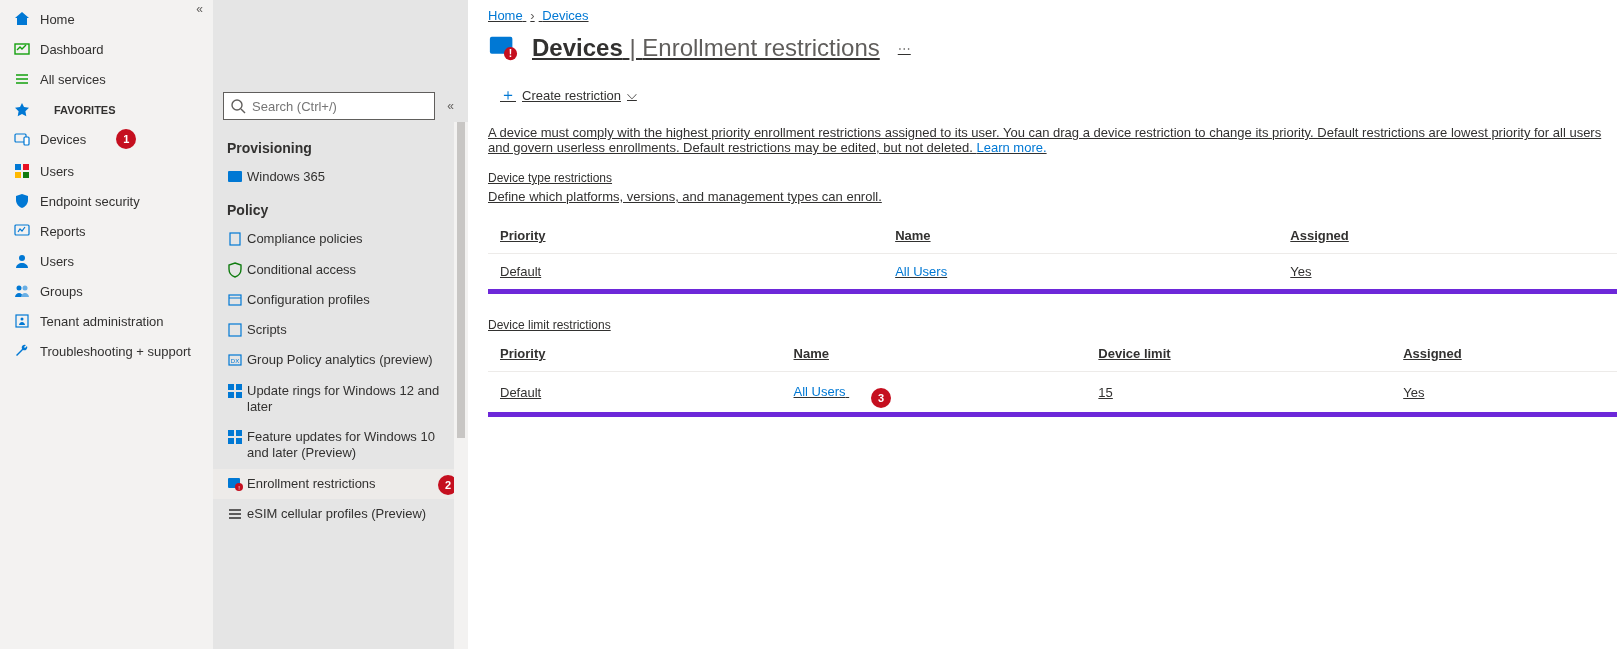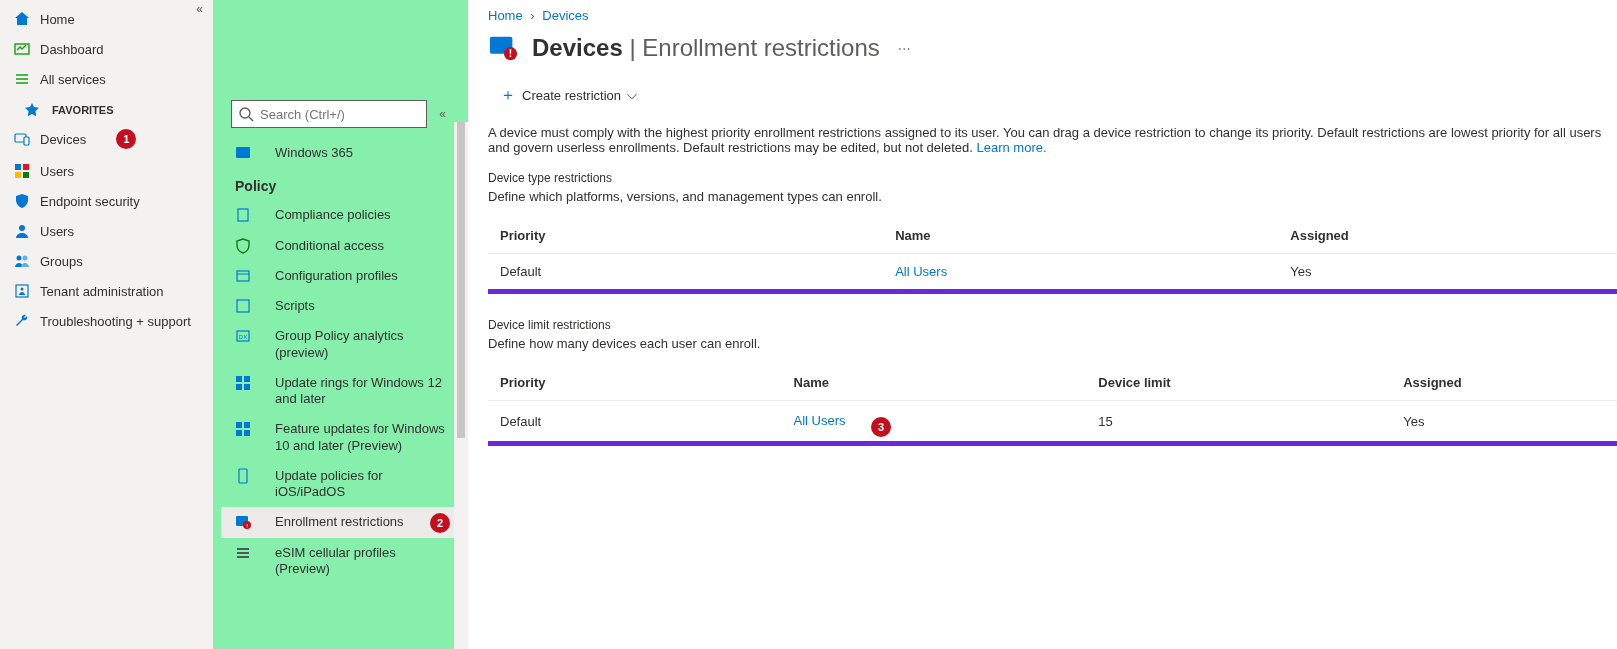--- a/index.html
+++ b/index.html
@@ -3,42 +3,42 @@
 <meta charset="utf-8">
 <style>
   * { box-sizing: border-box; margin: 0; padding: 0; }
   body { font-family: "Segoe UI", Tahoma, sans-serif; font-size: 13px; color: #323130; background: #fff; width: 1617px; height: 649px; overflow: hidden; }
   .layout { display: flex; height: 100%; }
 
   
   .nav1 { width: 213px; background: #f3f2f1; padding-top: 4px; position: relative; }
   .nav1 .collapse-toggle { position: absolute; top: 2px; right: 10px; color: #605e5c; cursor: pointer; font-size: 12px; }
   .nav1-item { display: flex; align-items: center; padding: 7px 14px; cursor: pointer; color: #323130; gap: 10px; font-size: 13px; position: relative; }
-  .nav1-heading { padding: 8px 24px 4px; font-size: 11px; font-weight: 600; color: #323130; display: flex; align-items: center; gap: 12px; }
+  .nav1-heading { padding: 8px 14px 4px; font-size: 11px; font-weight: 600; color: #323130; display: flex; align-items: center; gap: 24px; }
   .ic { width: 16px; height: 16px; display: inline-flex; align-items: center; justify-content: center; flex: 0 0 16px; }
   .ic svg { width: 16px; height: 16px; }
 
   
-  .nav2 { width: 255px; border-right: none; padding: 8px; position: relative; background:#86efac; }
+  .nav2 { width: 255px; border-right: none; padding: 0; position: relative; background:#e5e5e5; }
   .nav2 .searchrow { display:flex; align-items:center; gap:8px; padding: 0 10px; margin: 92px 0 10px; }
   .nav2 .searchbox { flex:1; display:flex; align-items:center; border:1px solid #605e5c; height:28px; padding:0 6px; gap:6px; background:#fff; }
   .nav2 .searchbox input { border:none; outline:none; font-size:13px; width:100%; background:transparent; }
   .nav2 .collapse-toggle { color:#605e5c; cursor:pointer; font-size:12px; padding:4px; }
   .nav2-scroll { overflow-y:auto; height: calc(100% - 130px); }
   .nav2-heading { padding: 10px 14px 6px; font-weight: 600; font-size: 14px; color:#323130; }
-  .nav2-item { display:flex; align-items:flex-start; gap:24px; padding:7px 14px; cursor:pointer; font-size:13px; position:relative; }
+  .nav2-item { display:flex; align-items:flex-start; gap:4px; padding:7px 14px; cursor:pointer; font-size:13px; position:relative; }
   .nav2-item.selected { background:#edebe9; }
   .nav2-item .label { flex:1; line-height:1.25; }
 
   
   .fake-scrollbar { position:absolute; right:0; top:122px; bottom:0; width:14px; background:#f3f2f1; }
   .fake-scrollbar .thumb { position:absolute; left:3px; right:3px; top:0; height:60%; background:#c8c6c4; }
 
   
-  .main { flex:1; padding: 8px 0 0 20px; overflow:hidden; }
+  .main { flex:1; padding: 8px 0 0 20px; overflow:hidden;text-decoration:underline; }
   .breadcrumb { font-size:13px; margin-bottom: 10px; }
   .breadcrumb a { color:#0078d4; text-decoration:none; }
   .breadcrumb .sep { color:#605e5c; margin:0 4px; }
   .titlebar { display:flex; align-items:center; gap:14px; margin-bottom: 18px; }
   .titlebar .titleicon { width:30px; height:30px; }
   .titlebar h1 { font-size:24px; font-weight:600; }
   .titlebar h1 .thin { font-weight:400; color:#605e5c; }
   .titlebar .ellipsis { color:#605e5c; cursor:pointer; padding:4px; }
 
   .toolbar { display:flex; align-items:center; gap:16px; margin-bottom:16px; padding-left: 8px; }
@@ -129,20 +129,29 @@
       <span class="ic">
           <svg viewBox="0 0 16 16">
             <path fill="#0078d4" d="M8 1l6 2v4c0 4-3 7-6 8-3-1-6-4-6-8V3z"></path>
           </svg>
         </span>
       <span>Endpoint security</span>
     </div>
     <div class="nav1-item">
       <span class="ic">
           <svg viewBox="0 0 16 16">
+            <rect x="1" y="2" width="14" height="10" rx="1" fill="none" stroke="#0078d4" stroke-width="1.2"></rect>
+            <path d="M4 9l2-3 2 2 3-4" fill="none" stroke="#0078d4" stroke-width="1.2"></path>
+          </svg>
+        </span>
+      <span>Reports</span>
+    </div>
+    <div class="nav1-item">
+      <span class="ic">
+          <svg viewBox="0 0 16 16">
             <circle cx="8" cy="5" r="3" fill="#0078d4"></circle>
             <path d="M2 15c0-3 3-5 6-5s6 2 6 5z" fill="#0078d4"></path>
           </svg>
         </span>
       <span>Users</span>
     </div>
     <div class="nav1-item">
       <span class="ic">
           <svg viewBox="0 0 16 16">
             <circle cx="5" cy="5" r="2.5" fill="#0078d4"></circle>
@@ -181,20 +190,21 @@
               <circle cx="7" cy="7" r="5" fill="none" stroke="#605e5c" stroke-width="1.4"></circle>
               <line x1="11" y1="11" x2="15" y2="15" stroke="#605e5c" stroke-width="1.4"></line>
             </svg>
           </span>
         <input type="text" placeholder="Search (Ctrl+/)" style="">
       </div>
       <span class="collapse-toggle">«</span>
     </div>
 
     <div class="nav2-scroll">
+      <div class="nav2-heading">Provisioning</div>
       <div class="nav2-item">
         <span class="ic">
             <svg viewBox="0 0 16 16">
               <rect x="1" y="2" width="14" height="11" rx="1" fill="#0078d4"></rect>
             </svg>
           </span>
         <span class="label">Windows 365</span>
       </div>
 
       <div class="nav2-heading">Policy</div>
@@ -255,28 +265,20 @@
       <div class="nav2-item">
         <span class="ic">
             <svg viewBox="0 0 16 16">
               <rect x="1" y="1" width="6" height="6" fill="#0078d4"></rect>
               <rect x="9" y="1" width="6" height="6" fill="#0078d4"></rect>
               <rect x="1" y="9" width="6" height="6" fill="#0078d4"></rect>
               <rect x="9" y="9" width="6" height="6" fill="#0078d4"></rect>
             </svg>
           </span>
         <span class="label">Feature updates for Windows 10 and later (Preview)</span>
-      </div>
-      <div class="nav2-item">
-        <span class="ic">
-            <svg viewBox="0 0 16 16">
-              <rect x="4" y="1" width="8" height="14" rx="1" fill="none" stroke="#0078d4" stroke-width="1.2"></rect>
-            </svg>
-          </span>
-        <span class="label">Update policies for iOS/iPadOS</span>
       </div>
       <div class="nav2-item selected">
         <span class="ic">
             <svg viewBox="0 0 16 16">
               <rect x="1" y="2" width="12" height="10" rx="1" fill="#0078d4"></rect>
               <circle cx="12" cy="11" r="4" fill="#c50f1f"></circle>
               <text x="12" y="13.5" text-anchor="middle" font-size="6" fill="#fff">!</text>
             </svg>
           </span>
         <span class="label">Enrollment restrictions</span>
@@ -347,21 +349,20 @@
         <tbody>
           <tr>
             <td>Default</td>
             <td><a href="#">All Users</a></td>
             <td>Yes</td>
           </tr>
         </tbody>
       </table>
 
       <h2>Device limit restrictions</h2>
-      <p class="subdesc">Define how many devices each user can enroll.</p>
       <table class="grid">
         <thead>
           <tr>
             <th style="width:26%;">Priority</th>
             <th style="width:27%;">Name</th>
             <th style="width:27%;">Device limit</th>
             <th>Assigned</th>
           </tr>
         </thead>
         <tbody>

